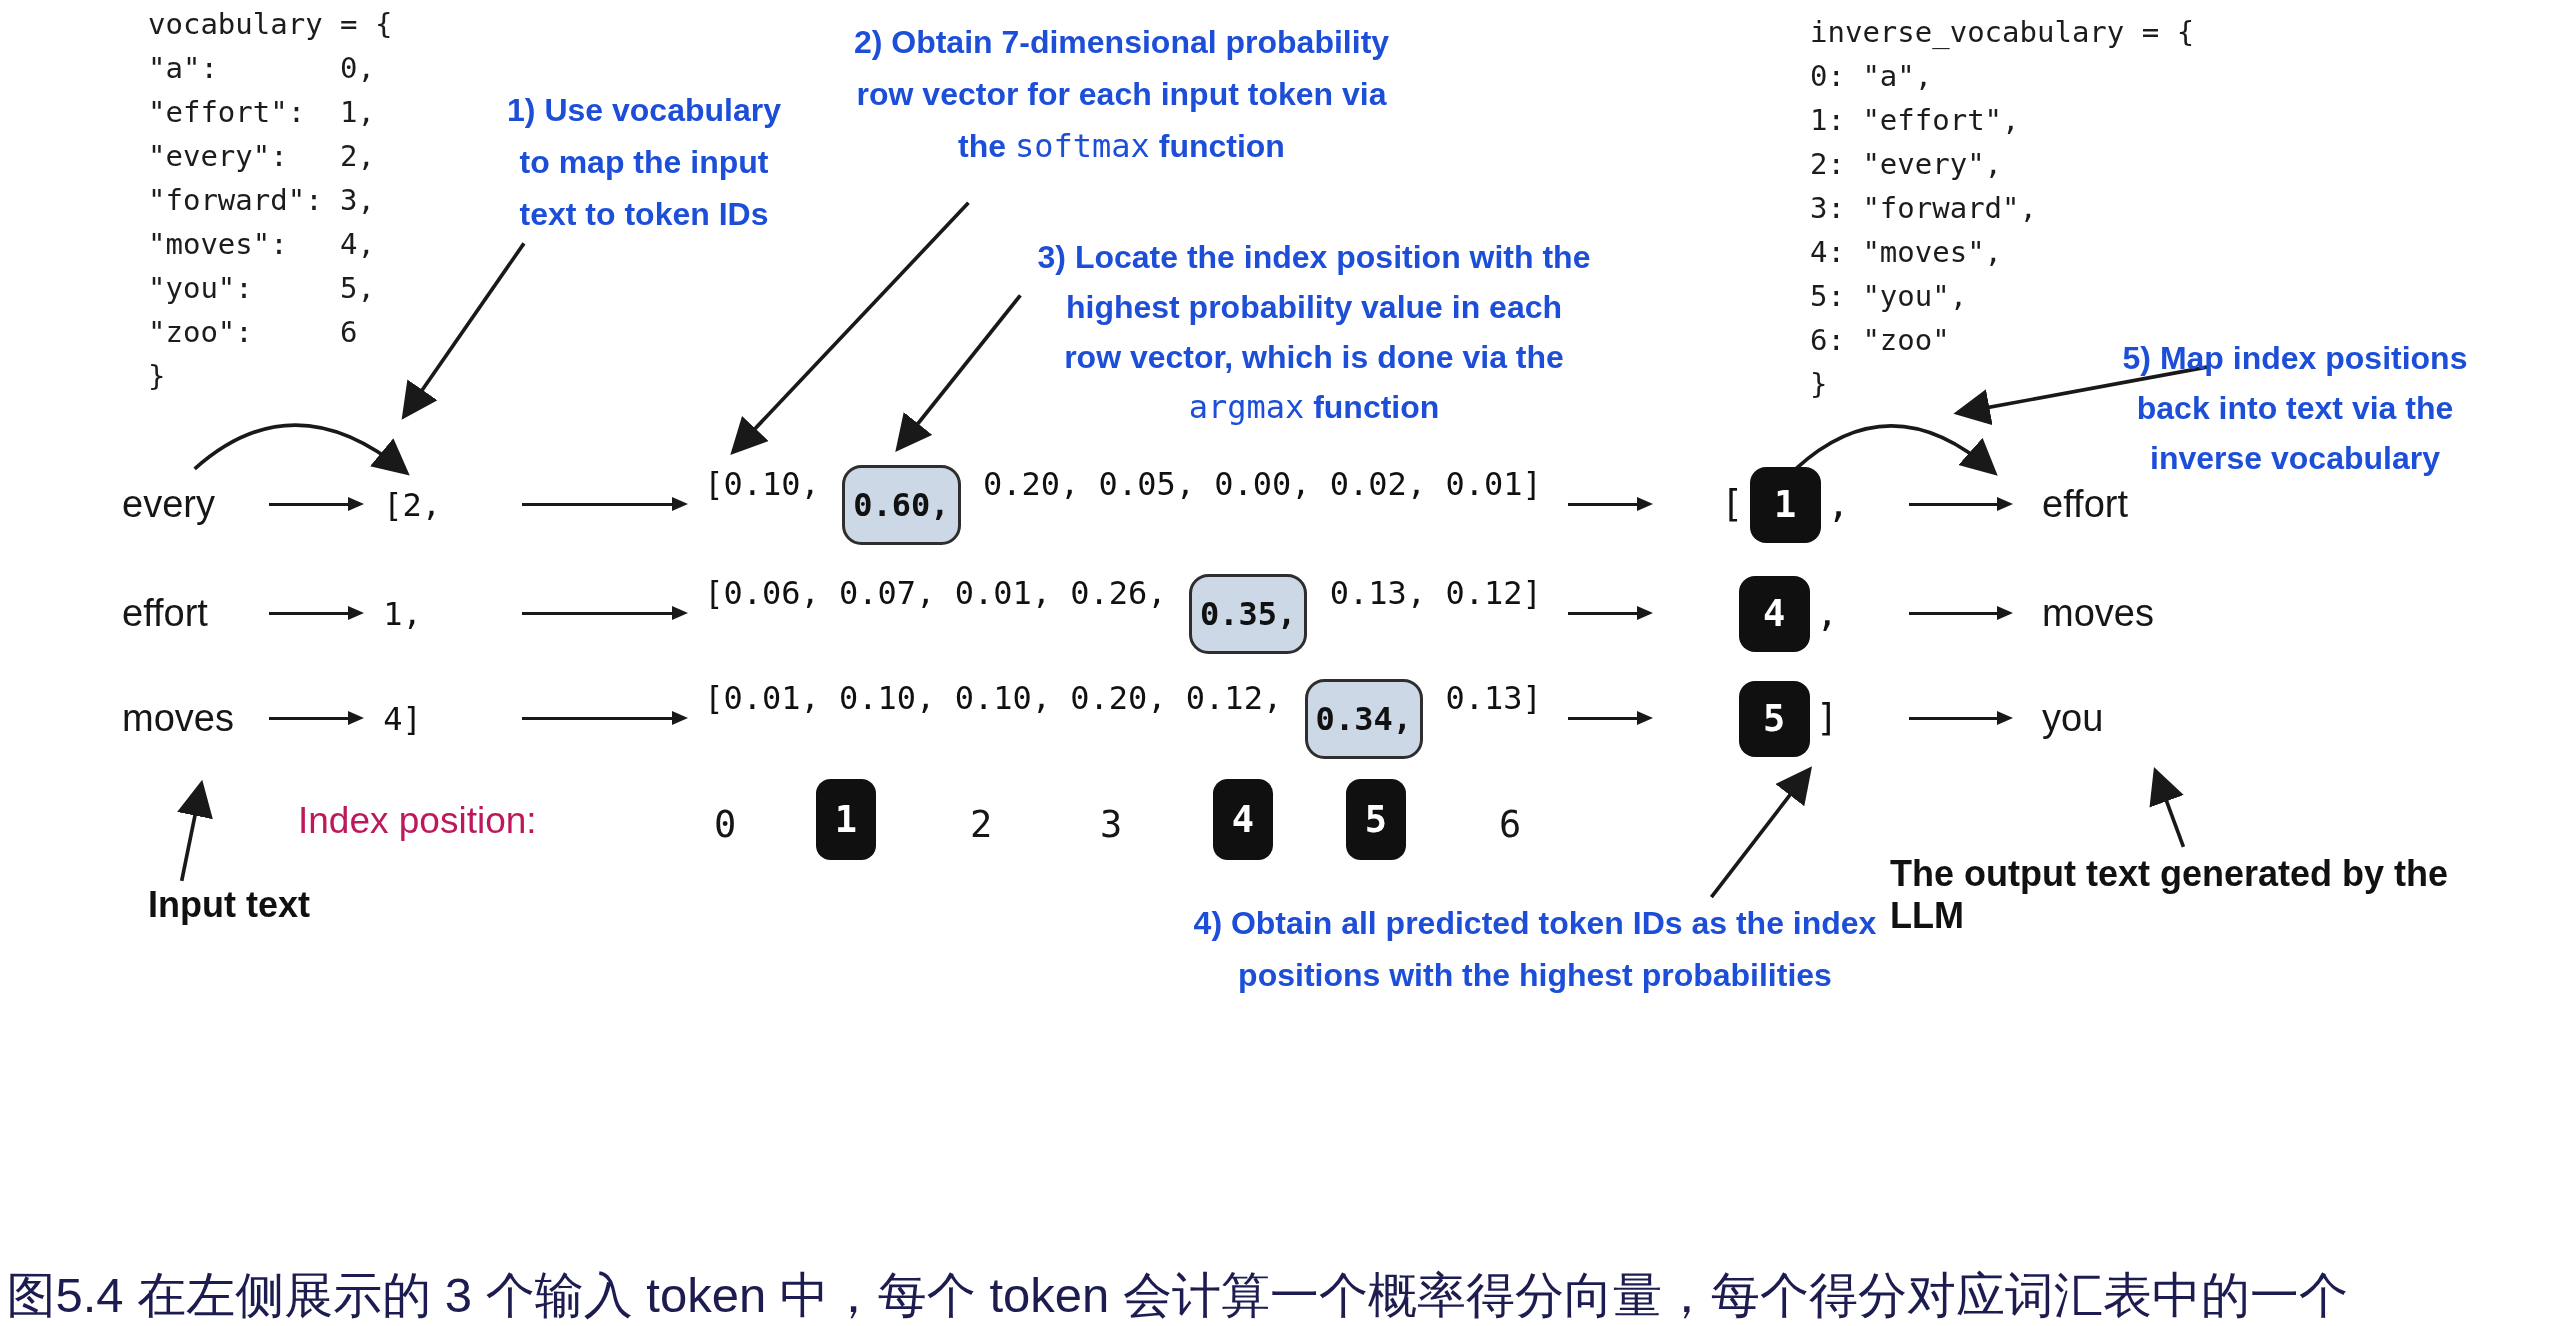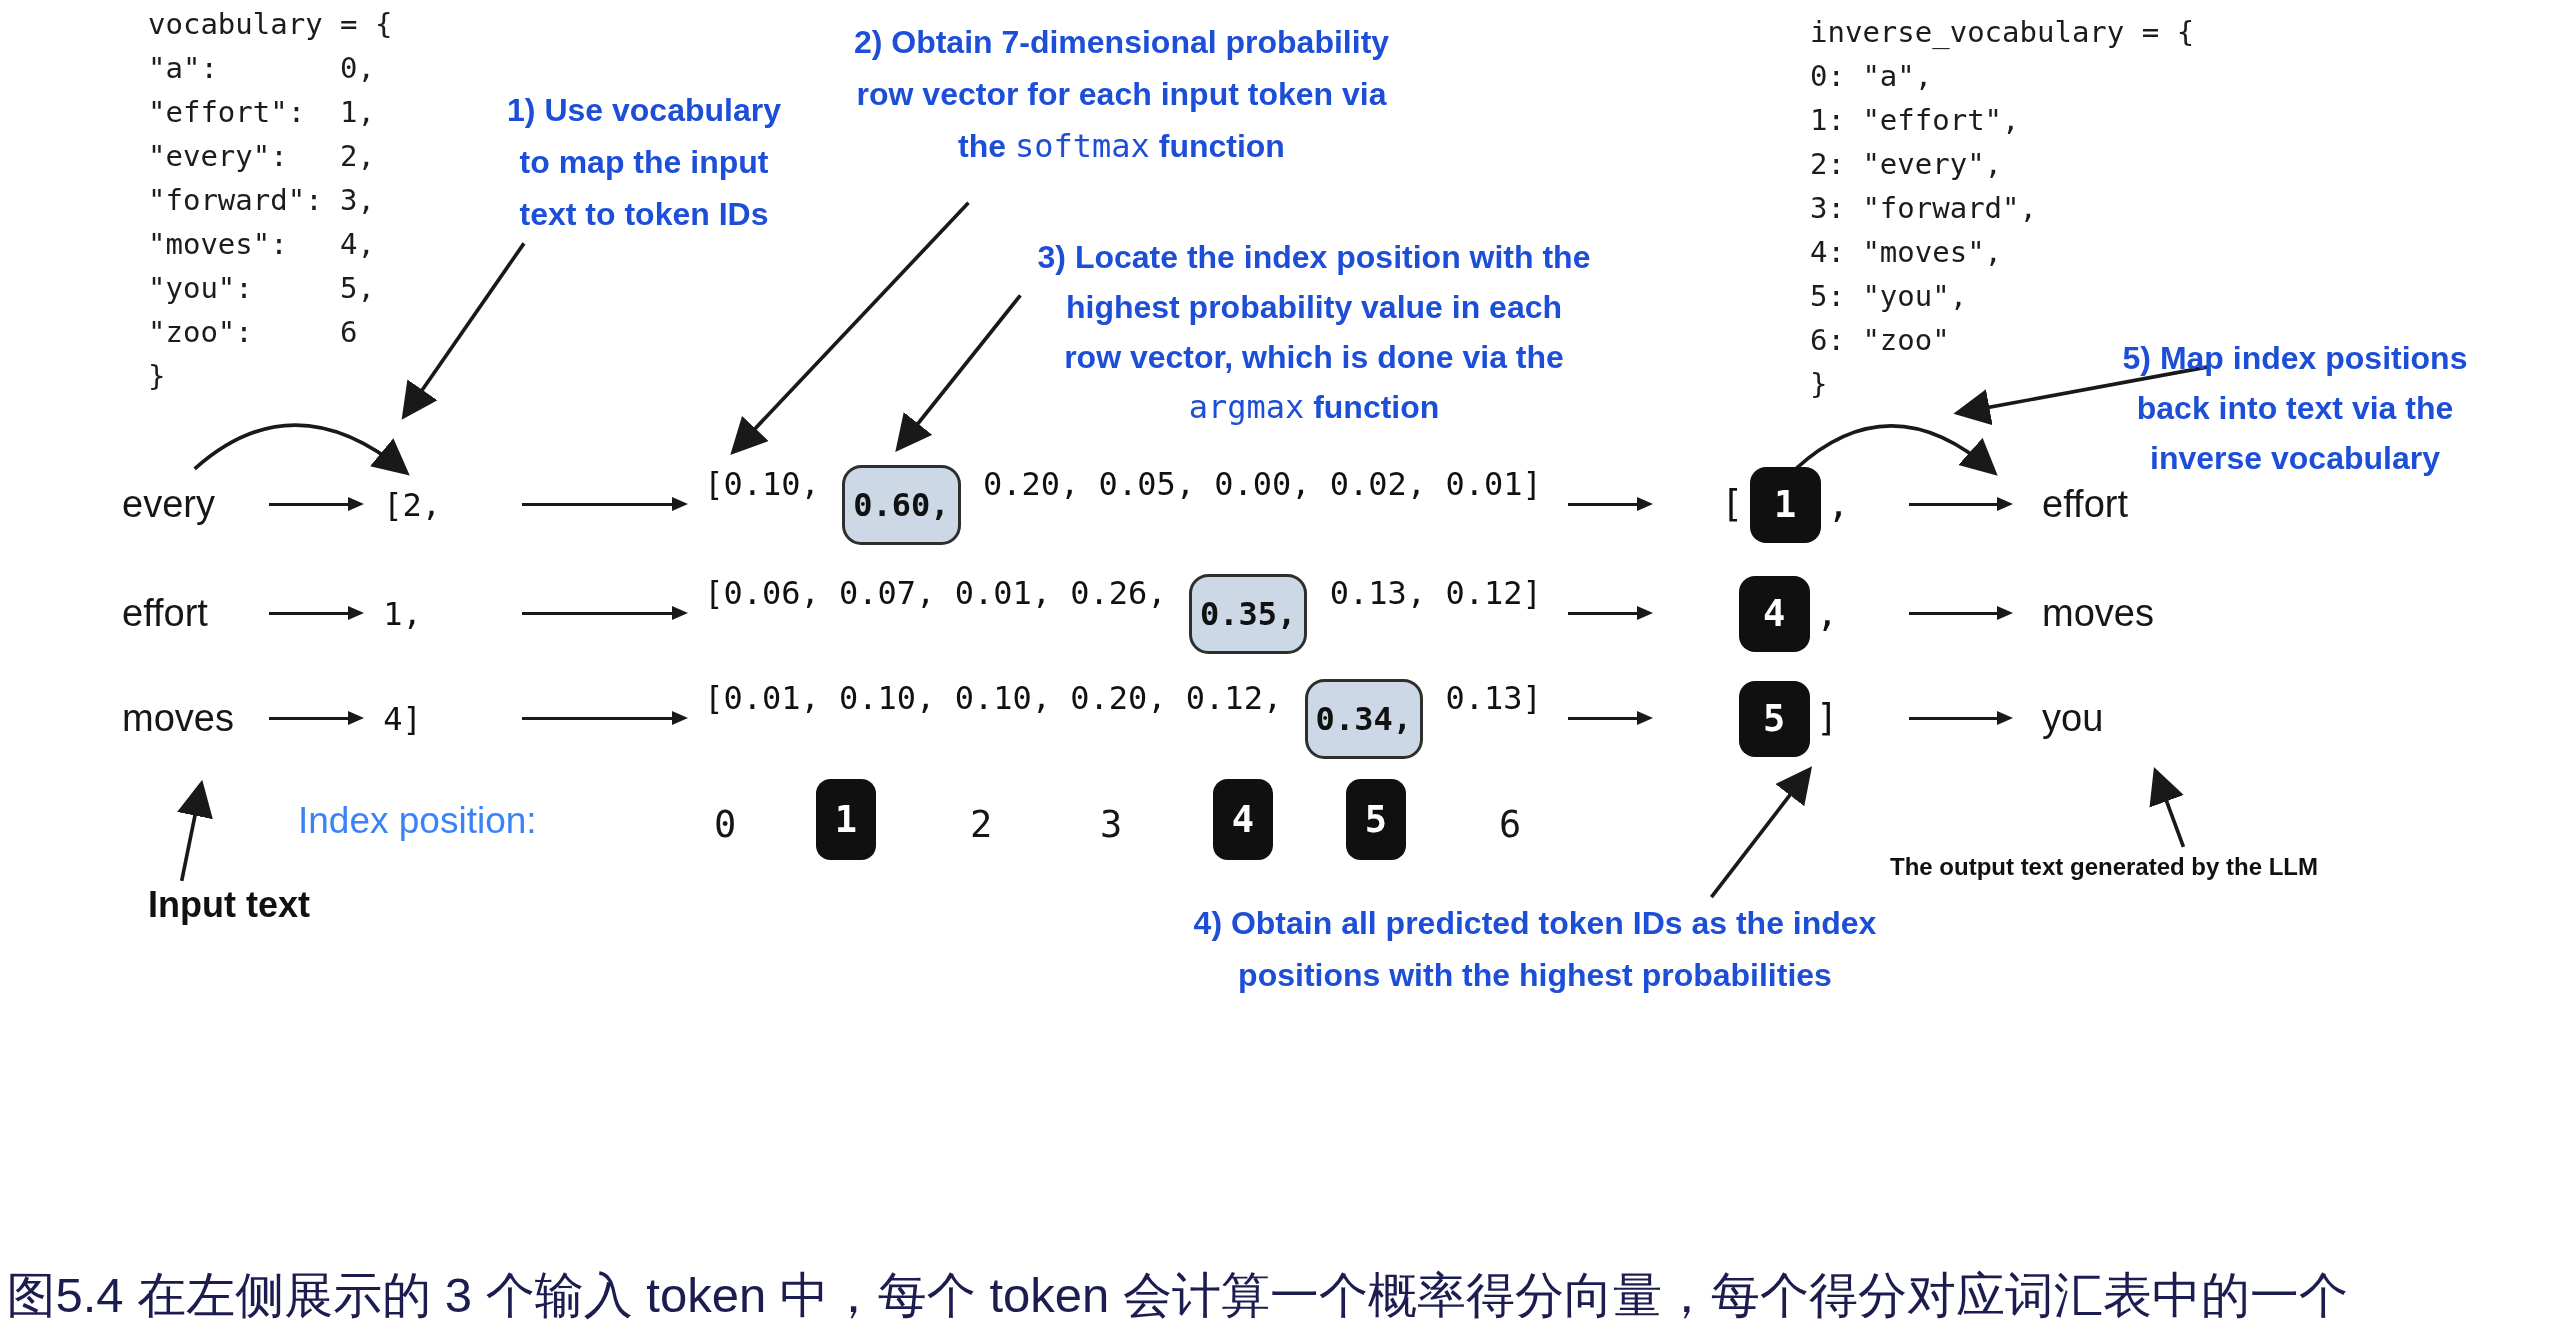--- a/index.html
+++ b/index.html
@@ -16,21 +16,21 @@
   
   .ann{position:absolute;font-weight:bold;font-size:32px;line-height:52px;
        text-align:center;color:#1d4ed8;}
   .ann .mono{font-family:"DejaVu Sans Mono", monospace;font-weight:normal;text-align:right;}
   .ann1{left:485px;top:84px;width:318px;}
   .ann2{left:835px;top:16px;width:573px;}
   .ann3{left:1018px;top:232px;width:592px;line-height:50px;}
   .ann5{left:2084px;top:333px;width:422px;line-height:50px;}
   .ann4{left:1178px;top:897px;width:714px;}
   .lbl-input{position:absolute;left:148px;top:884px;font-weight:bold;font-size:36px;}
-  .lbl-output{position:absolute;left:1890px;top:853px;font-weight:bold;font-size:24px;width:616px;}
+  .lbl-output{position:absolute;left:1890px;top:853px;font-weight:bold;font-size:36px;width:616px;}
 
   
   .row{position:absolute;left:122px;height:91px;display:flex;align-items:center;}
   .row1{top:459px;}.row2{top:568px;}.row3{top:673px;}
   .c-word{width:144px;font-size:38px;color:#161616;}
   .c-a1{width:114px;}.c-a2{width:185px;}.c-a3{width:104px;}.c-a4{width:123px;margin-left:4.9px;}
   .c-tok{width:136px;font-family:"DejaVu Sans Mono", monospace;font-size:32px;padding-left:3.2px;}
   .c-vec{width:861px;display:flex;align-items:flex-start;white-space:pre;
          font-family:"DejaVu Sans Mono", monospace;font-size:32px;}
   .c-out{width:232px;display:flex;align-items:center;justify-content:center;gap:6.5px;
@@ -41,21 +41,21 @@
   .harrow:after{content:"";position:absolute;right:-4.9px;top:-9px;width:0;height:0;
         border-left:16px solid #191919;border-top:7.3px solid transparent;border-bottom:7.3px solid transparent;}
 
   .hl{background:#ccd8e6;border:3.2px solid #2e2e2e;border-radius:19.5px;
       padding:21px 8px;margin:0 3.2px;display:inline-block;line-height:32px;font-weight:bold;}
   .kbox{width:71px;height:76px;background:#101010;border-radius:16px;color:#ffffff;
         display:inline-flex;align-items:center;justify-content:center;
         font-family:"DejaVu Sans Mono", monospace;font-weight:bold;font-size:37px;flex:0 0 auto;}
 
   
-  .idxlabel{position:absolute;left:298px;top:800px;font-size:37px;color:#3b82f6;text-align:right;}
+  .idxlabel{position:absolute;left:298px;top:800px;font-size:37px;color:#be185d;text-align:right;}
   .idxnum{position:absolute;top:803px;font-family:"DejaVu Sans Mono", monospace;font-size:37px;color:#161616;}
   .idxbox{position:absolute;top:779px;width:60px;height:81px;background:#101010;border-radius:14.6px;
           color:#fff;display:flex;align-items:center;justify-content:center;
           font-family:"DejaVu Sans Mono", monospace;font-weight:bold;font-size:37px;}
 
   
   .caption{position:absolute;left:6.5px;top:1118px;font-size:49px;line-height:71px;
            color:#1c1c50;white-space:pre;}
 </style>
 </head>

